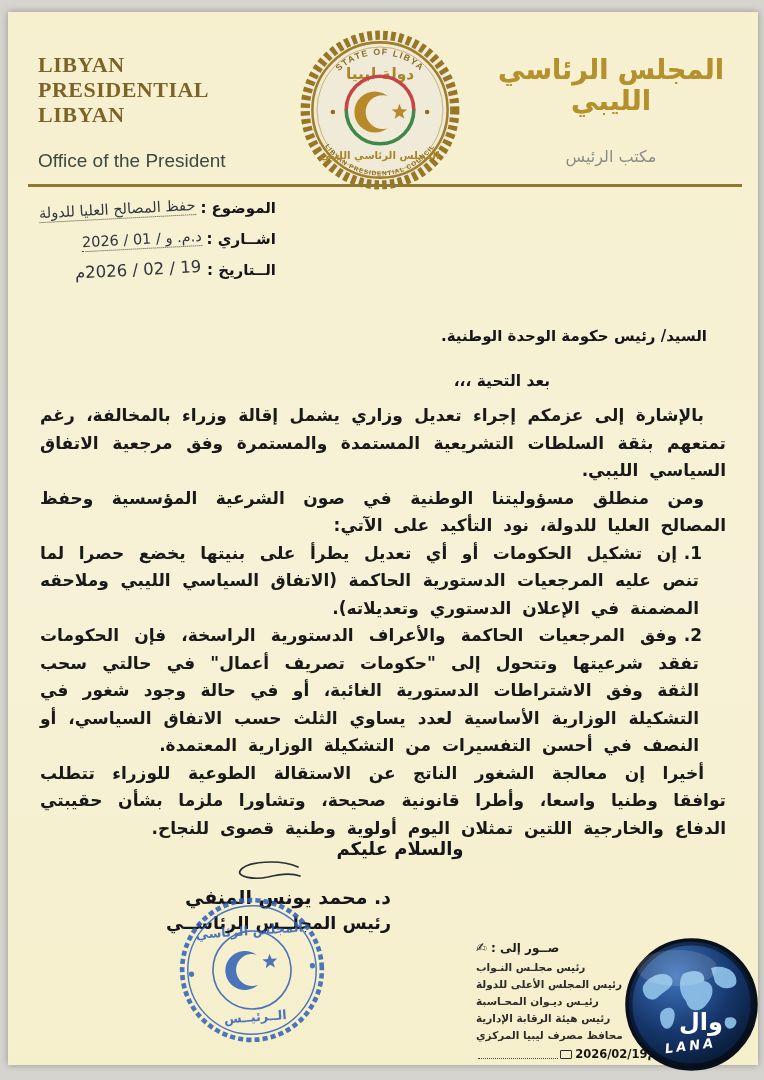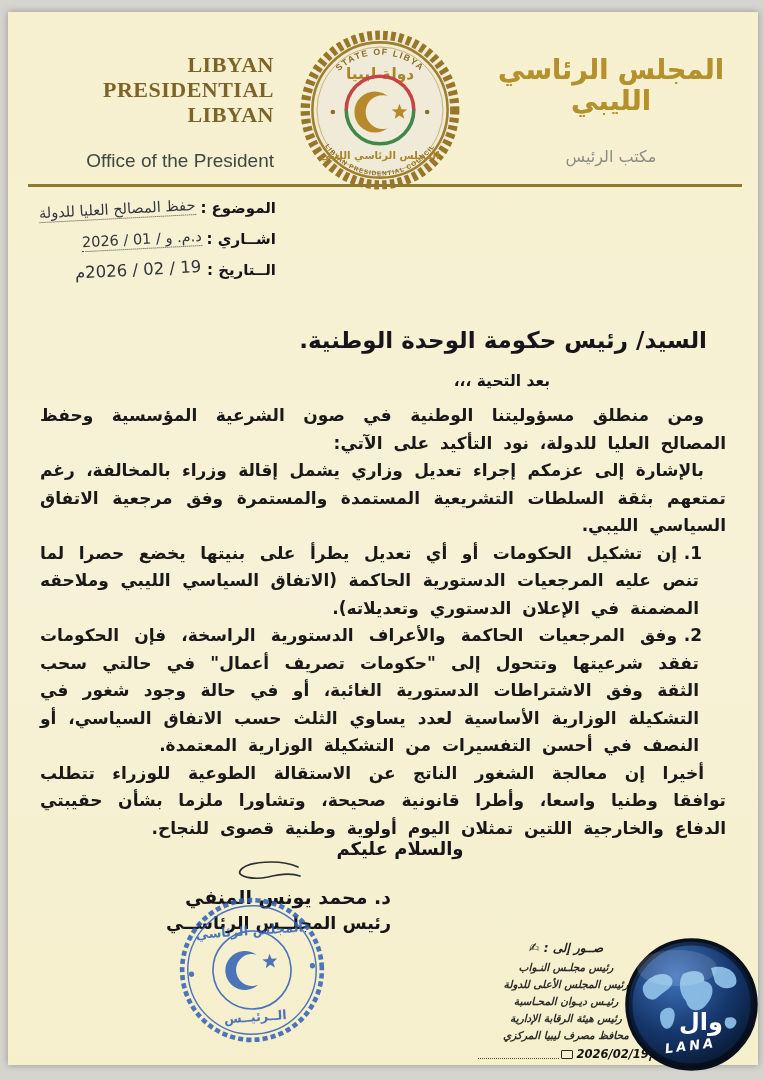--- a/index.html
+++ b/index.html
@@ -7,60 +7,60 @@
     width:764px;height:1080px;position:relative;overflow:hidden;
     background:#d6d4cf;
     font-family:"DejaVu Sans",sans-serif;
   }
   .paper{
     position:absolute;left:8px;top:12px;width:750px;height:1053px;
     background:linear-gradient(180deg,#f6f0cf 0%,#f7f2d7 55%,#f5efcc 100%);
     box-shadow:0 0 7px rgba(0,0,0,.3);
   }
   
-  .hdr-en{position:absolute;left:22px;top:40px;width:244px;text-align:right;}
+  .hdr-en{position:absolute;left:30px;top:40px;width:244px;text-align:left;}
   .hdr-en .t1{font-family:"Liberation Serif",serif;font-weight:bold;font-size:22px;
     line-height:25px;color:#7c6327;letter-spacing:.5px;}
   .hdr-en .t2{margin-top:23px;font-size:19px;color:#3d4a41;font-family:"Liberation Sans",sans-serif;}
   .seal{position:absolute;left:288px;top:14px;width:168px;height:168px;}
   .hdr-ar{position:absolute;left:468px;top:42px;width:270px;text-align:center;direction:rtl;}
   .hdr-ar .a1{font-size:27px;font-weight:bold;color:#b5912e;text-shadow:0 0 .5px #c9a74a;}
   .hdr-ar .a2{margin-top:31px;font-size:16px;color:#8d8d88;}
   .rule{position:absolute;left:20px;top:172px;width:714px;height:2.5px;background:#8e792c;}
   
   .meta{position:absolute;left:8px;top:186px;width:260px;direction:rtl;}
   .meta-row{height:31px;white-space:nowrap;}
   .meta-label{font-weight:bold;font-size:15px;color:#15151a;}
   .meta-value{display:inline-block;font-size:14.5px;color:#30363d;
     transform:rotate(-3deg) translateY(-3px);transform-origin:right center;}
   .dotted{border-bottom:1.5px dotted #4a4a42;padding-bottom:1px;}
   .meta-value.big{font-size:16.5px;}
   
   .salutation{position:absolute;top:315px;right:51px;direction:rtl;
-    font-weight:bold;font-size:23px;color:#15151a;}
+    font-weight:bold;font-size:15px;color:#15151a;}
   .greeting{position:absolute;top:360px;right:208px;direction:rtl;
     font-weight:bold;font-size:15.5px;color:#15151a;}
   .body-text{position:absolute;top:390px;left:32px;width:686px;direction:rtl;
     text-align:justify;font-weight:bold;font-size:17px;line-height:27.5px;
     color:#191919;word-spacing:5px;}
   .body-text p{margin:0;text-indent:22px;}
   .num-item{position:relative;padding-right:27px;margin:0;}
   .num-item .num{position:absolute;right:2px;top:0;}
   .farewell{position:absolute;top:826px;left:0;width:750px;text-align:center;
     font-weight:bold;font-size:18px;color:#15151a;direction:rtl;transform:translateX(17px);}
   .sig-squiggle{position:absolute;left:224px;top:848px;}
   .signer{position:absolute;left:83px;top:874px;width:300px;text-align:right;direction:rtl;}
   .signer .name{font-weight:bold;font-size:19px;color:#15151a;}
   .signer .title{font-weight:bold;font-size:17.5px;color:#15151a;margin-top:5px;}
   
   .stamp{position:absolute;left:168px;top:882px;width:152px;height:152px;
     opacity:.85;transform:rotate(-4deg);}
   
-  .cc{position:absolute;top:928px;right:102px;width:180px;direction:rtl;text-align:center;
-    color:#2c2c28;font-style:italic;}
+  .cc{position:absolute;top:928px;right:102px;width:180px;direction:rtl;text-align:left;
+    color:#2c2c28;}
   .cc-head{font-weight:bold;font-size:12px;margin-bottom:4px;color:#1e1e1c;}
   .cc-item{font-weight:bold;font-size:10.5px;line-height:17px;white-space:nowrap;}
   .cc-date{display:flex;direction:ltr;align-items:center;margin-top:3px;}
   .cc-date .dots{flex:1;border-bottom:1.5px dotted #4a4a42;height:8px;margin-left:2px;}
   .pc-icon{width:10px;height:7px;border:1.3px solid #2a2a2a;border-radius:1px;
     display:inline-block;margin:0 3px 0 2px;}
   .cc-date .d{font-weight:bold;font-size:11.5px;color:#161616;}
   .hand{font-size:13px;}
   
   .globe{position:absolute;left:625px;top:938px;width:133px;height:133px;z-index:6;}
@@ -122,22 +122,22 @@
     <div class="meta-row">
       <span class="meta-label">الــتاريخ :</span>
       <span class="meta-value big">19 ‏/ 02 ‏/ 2026م</span>
     </div>
   </div>
 
   <div class="salutation">السيد/ رئيس حكومة الوحدة الوطنية.</div>
   <div class="greeting">بعد التحية ،،،</div>
 
   <div class="body-text">
+    <p>بالإشارة إلى عزمكم إجراء تعديل وزاري يشمل إقالة وزراء بالمخالفة، رغم تمتعهم بثقة السلطات التشريعية المستمدة والمستمرة وفق مرجعية الاتفاق السياسي الليبي.</p>
     <p>ومن منطلق مسؤوليتنا الوطنية في صون الشرعية المؤسسية وحفظ المصالح العليا للدولة، نود التأكيد على الآتي:</p>
-    <p>بالإشارة إلى عزمكم إجراء تعديل وزاري يشمل إقالة وزراء بالمخالفة، رغم تمتعهم بثقة السلطات التشريعية المستمدة والمستمرة وفق مرجعية الاتفاق السياسي الليبي.</p>
     <p class="num-item"><span class="num">1.</span><span>إن تشكيل الحكومات أو أي تعديل يطرأ على بنيتها يخضع حصرا لما تنص عليه المرجعيات الدستورية الحاكمة (الاتفاق السياسي الليبي وملاحقه المضمنة في الإعلان الدستوري وتعديلاته).</span></p>
     <p class="num-item"><span class="num">2.</span><span>وفق المرجعيات الحاكمة والأعراف الدستورية الراسخة، فإن الحكومات تفقد شرعيتها وتتحول إلى "حكومات تصريف أعمال" في حالتي سحب الثقة وفق الاشتراطات الدستورية الغائبة، أو في حالة وجود شغور في التشكيلة الوزارية الأساسية لعدد يساوي الثلث حسب الاتفاق السياسي، أو النصف في أحسن التفسيرات من التشكيلة الوزارية المعتمدة.</span></p>
     <p>أخيرا إن معالجة الشغور الناتج عن الاستقالة الطوعية للوزراء تتطلب توافقا وطنيا واسعا، وأطرا قانونية صحيحة، وتشاورا ملزما بشأن حقيبتي الدفاع والخارجية اللتين تمثلان اليوم أولوية وطنية قصوى للنجاح.</p>
   </div>
 
   <div class="farewell">والسلام عليكم</div>
 
   <svg class="sig-squiggle" width="74" height="26" viewBox="0 0 74 26">
     <path d="M66,7 C48,-1 14,1 8,11 C5,17 22,20 36,17 C48,14 60,13 68,16" fill="none" stroke="#2b3036" stroke-width="1.7" stroke-linecap="round"></path>
   </svg>

